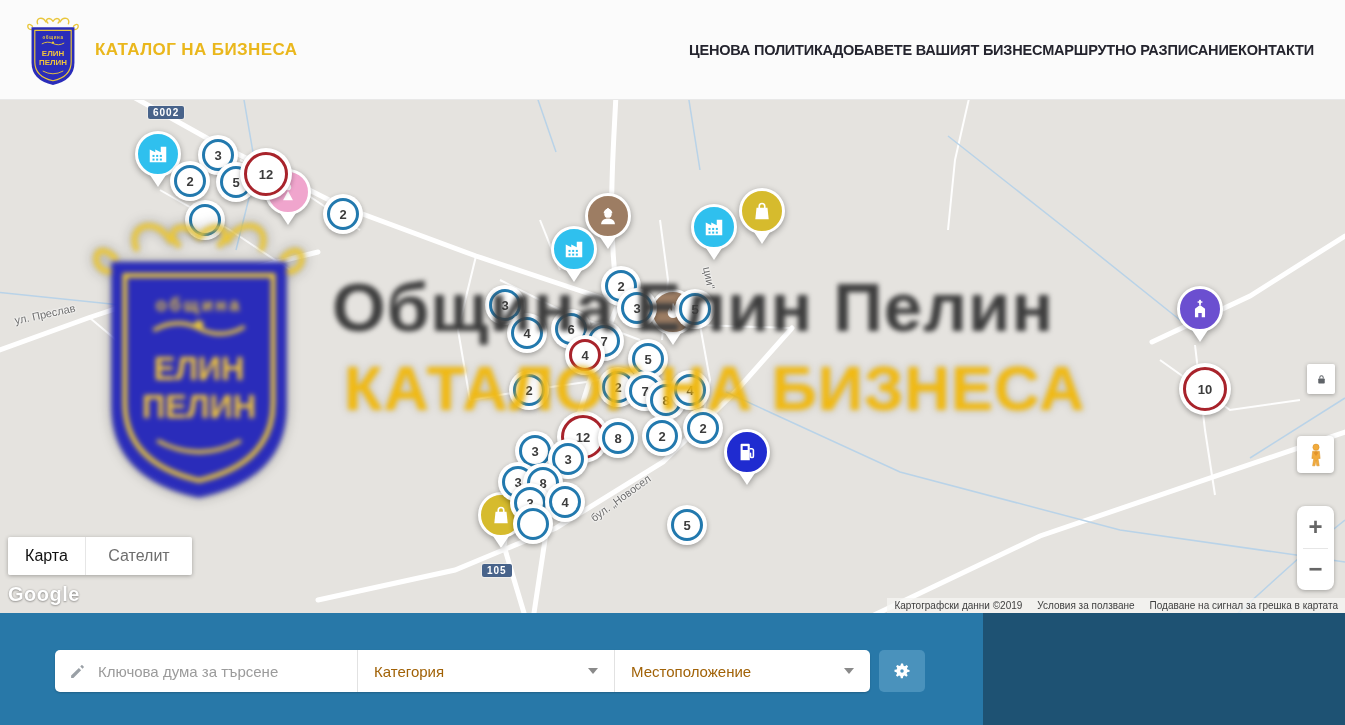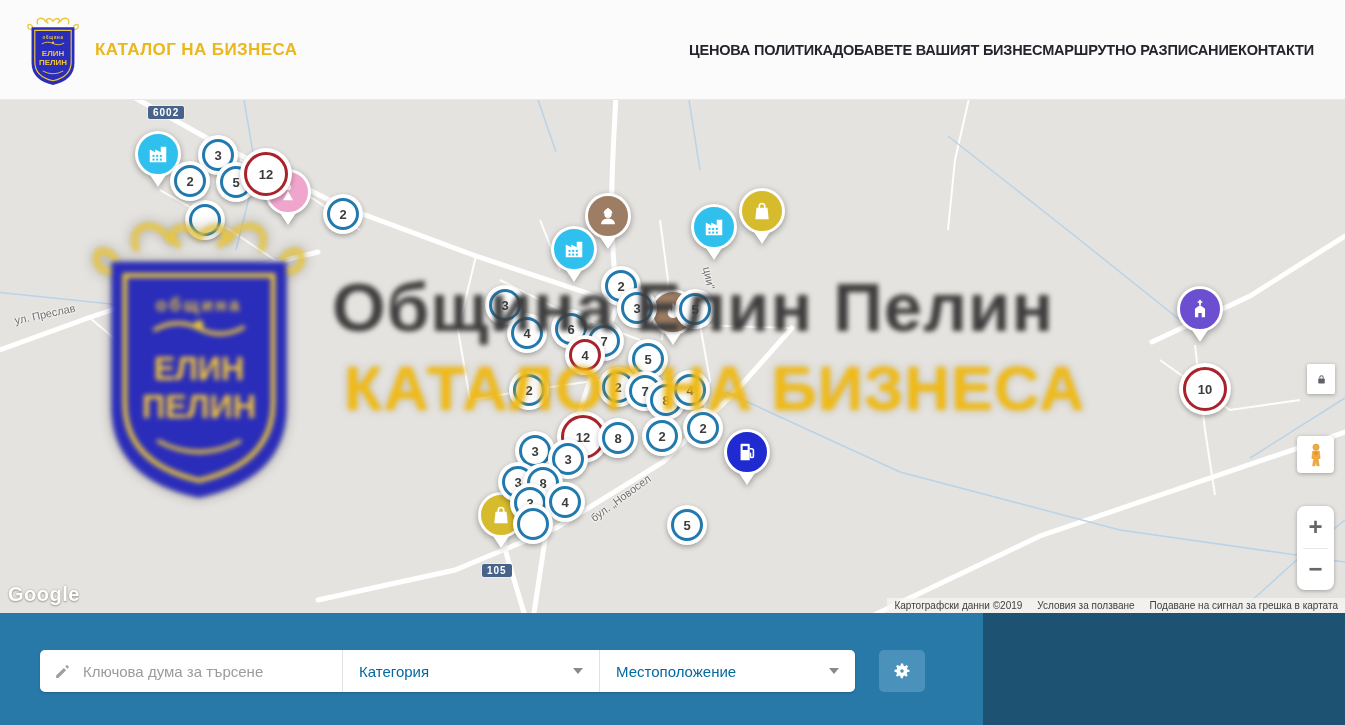--- a/index.html
+++ b/index.html
@@ -66,30 +66,30 @@
           box-shadow:0 1px 4px rgba(0,0,0,.3);display:flex;align-items:center;justify-content:center;cursor:pointer;}
   .pegman svg{width:22px;height:24px;}
   .zoomctl{position:absolute;left:1297px;top:406px;width:37px;height:84px;background:#fff;border-radius:8px;
            box-shadow:0 1px 4px rgba(0,0,0,.3);display:flex;flex-direction:column;}
   .zbtn{flex:1;display:flex;align-items:center;justify-content:center;font-size:24px;color:#666;cursor:pointer;font-weight:bold;}
   .zdiv{height:1px;background:#e6e6e6;margin:0 6px;}
 
   
   .bottombar{position:relative;width:1345px;height:112px;background:#2878a8;}
   .panel-right{position:absolute;left:983px;top:0;width:362px;height:112px;background:#1e5273;}
-  .search-box{position:absolute;left:40px;top:37px;width:815px;height:42px;background:#fff;border-radius:5px;
+  .search-box{position:absolute;left:55px;top:37px;width:815px;height:42px;background:#fff;border-radius:5px;
               display:flex;align-items:stretch;box-shadow:0 1px 2px rgba(0,0,0,.2);}
   .fld{display:flex;align-items:center;box-sizing:border-box;}
   .fld-key{width:303px;padding:0 14px;gap:10px;border-right:1px solid #e2e2e2;}
   .fld-key svg{width:17px;height:17px;flex:none;}
   .fld-key input{border:none;outline:none;flex:1;font-size:15px;color:#555;font-family:"Liberation Sans",sans-serif;background:transparent;}
   .fld-key input::placeholder{color:#9b9b9b;}
   .fld-sel{width:256px;padding:0 16px;justify-content:space-between;cursor:pointer;}
   .fld-sel + .fld-sel{border-left:1px solid #e2e2e2;}
-  .fld-sel .sel-label{font-size:15px;color:#0369a1;}
+  .fld-sel .sel-label{font-size:15px;color:#a16207;}
   .caret{width:0;height:0;border-left:5px solid transparent;border-right:5px solid transparent;border-top:6px solid #8a8a8a;}
   .gear-btn{position:absolute;left:879px;top:37px;width:46px;height:42px;background:#4a92bc;border:none;border-radius:5px;
             display:flex;align-items:center;justify-content:center;cursor:pointer;}
   .gear-btn svg{width:20px;height:20px;}
   .search-btn{position:absolute;left:1014px;top:36px;width:302px;height:41px;background:#eec31c;border:none;border-radius:4px;
               display:flex;align-items:center;justify-content:center;gap:10px;cursor:pointer;box-shadow:0 1px 2px rgba(0,0,0,.25);}
   .search-btn span{font-size:15px;font-weight:bold;color:#fff;letter-spacing:.8px;}
   .search-btn svg{width:17px;height:17px;}
 </style>
 </head>
@@ -441,20 +441,24 @@
   <circle cx="60" cy="59" r="2.4" fill="#e9c63b"></circle>
   <text x="60" y="88" text-anchor="middle" font-size="17" fill="#f0c53c" font-weight="bold" font-family="Liberation Sans,sans-serif">ЕЛИН</text>
   <text x="60" y="108" text-anchor="middle" font-size="17" fill="#f0c53c" font-weight="bold" font-family="Liberation Sans,sans-serif">ПЕЛИН</text>
   <path d="M38 120 Q60 132 82 120" stroke="#e9c63b" stroke-width="2" fill="none"></path>
 </svg></div>
     <div class="wm-title">Община Елин Пелин</div>
     <div class="wm-sub">КАТАЛОГ НА БИЗНЕСА</div>
   </div>
 
   <div class="controls">
+    <div class="maptype">
+      <div class="mt-btn mt-map">Карта</div>
+      <div class="mt-btn mt-sat">Сателит</div>
+    </div>
     <div class="google">Google</div>
     <div class="attrib">
       <span>Картографски данни ©2019</span>
       <span>Условия за ползване</span>
       <span>Подаване на сигнал за грешка в картата</span>
     </div>
     <div class="lock-btn">
       <svg viewBox="0 0 24 24" fill="#5f6368">
           <path d="M8 10V8a4 4 0 1 1 8 0v2h-1.8V8a2.2 2.2 0 1 0-4.4 0v2z"></path>
           <rect x="6" y="10" width="12" height="9.5" rx="1.5"></rect>

